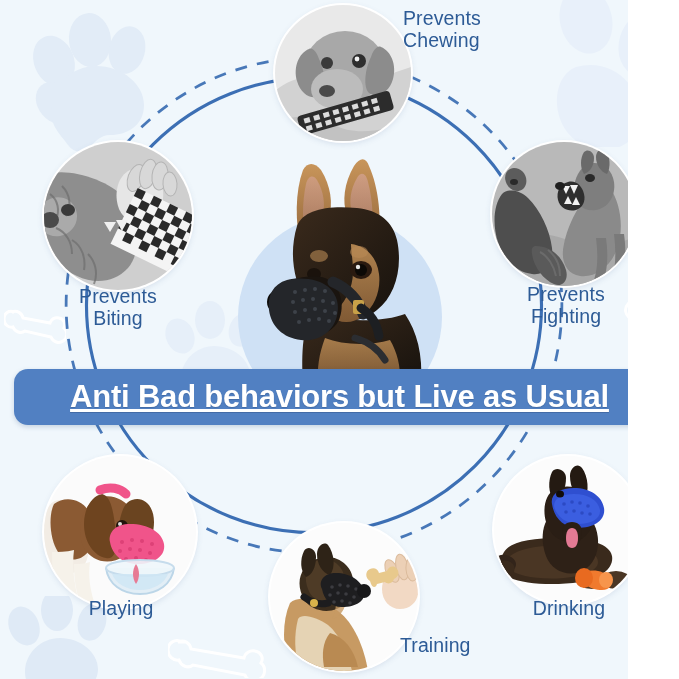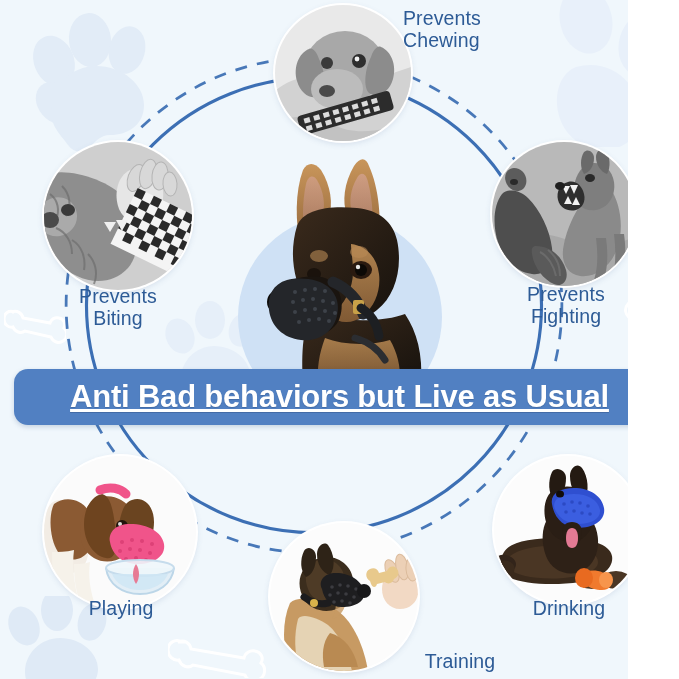--- a/index.html
+++ b/index.html
@@ -505,21 +505,21 @@
         <path d="M122 48c12-4 24 4 26 16 2 12-6 22-18 22-10 0-18-8-18-20 0-8 4-16 10-18z" fill="#f2d9c4"></path>
         <g fill="#ecd0b6" stroke="#dbbb9c" stroke-width="1">
           <ellipse cx="122" cy="48" rx="6" ry="12" transform="rotate(-22 122 48)"></ellipse>
           <ellipse cx="132" cy="44" rx="6" ry="13" transform="rotate(-12 132 44)"></ellipse>
           <ellipse cx="142" cy="46" rx="6" ry="12" transform="rotate(-4 142 46)"></ellipse>
         </g>
 
         <path d="M100 58c-5-3-5-10 0-12 4-2 8 0 9 4l8-2c1-4 6-6 9-3 4 3 3 9-2 11-1 4-6 6-9 3l-8 2c-1 4-5 5-7-3z" fill="#e8c98c"></path>
       </svg>
     </div>
-    <div class="node-label lbl-right" style="left:130px; top:128px; width:120px;text-align:center;">Training</div>
+    <div class="node-label lbl-right" style="left:130px; top:112px; width:120px;">Training</div>
   </div>
 
   <div class="node" style="left:494px; top:456px; width:150px; height:150px;">
     <div class="node-circle" style="width:148px; height:148px;">
       <svg width="148" height="148" viewBox="0 0 148 148">
         <rect width="148" height="148" fill="#fcfcfc"></rect>
 
         <path d="M10 96c-6 10-4 22 6 26 14 6 44 8 70 4 22-4 34-14 32-26-2-12-22-18-52-18-30 0-50 4-56 14z" fill="#3a2a1c"></path>
         <path d="M16 100c10-8 34-12 60-10 18 2 28 8 28 16 0 8-12 14-34 16-26 2-48-2-56-10-4-4-2-9 2-12z" fill="#4a3624"></path>
 

